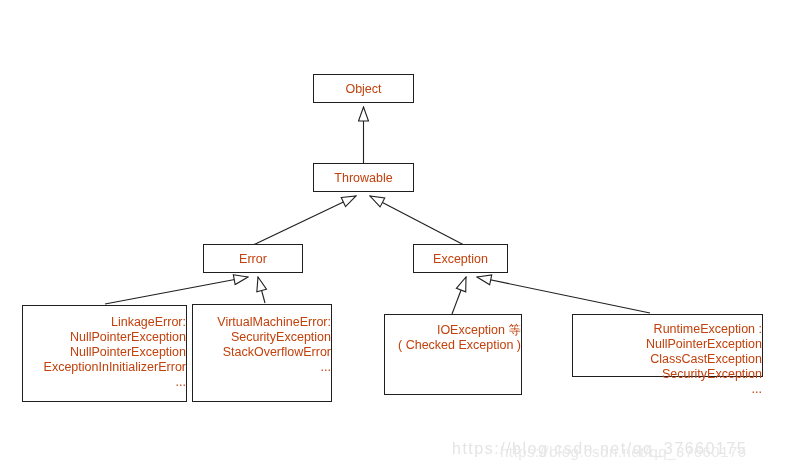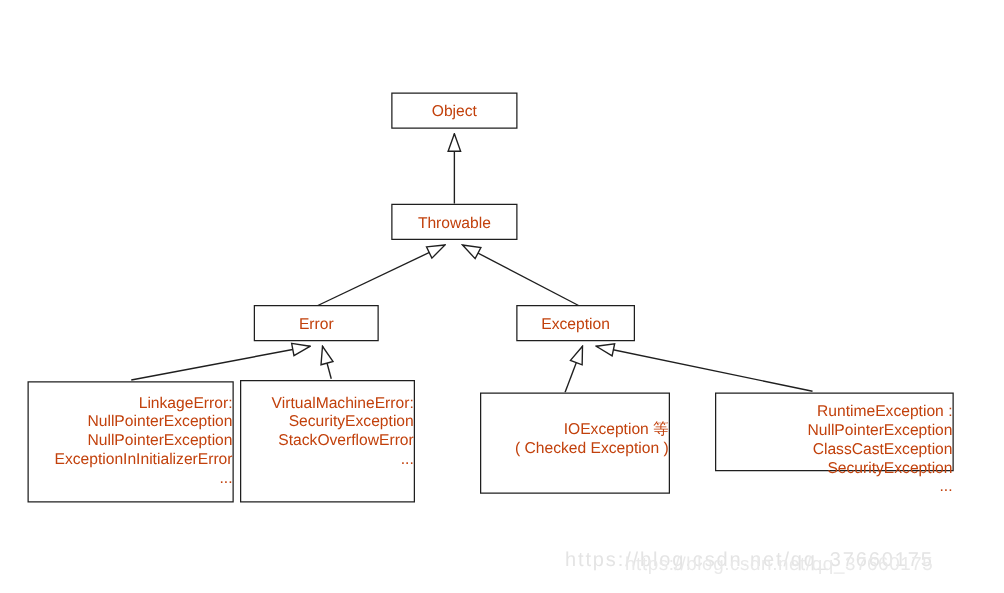--- a/index.html
+++ b/index.html
@@ -42,21 +42,21 @@
   .node.multi .line {
     white-space: nowrap;
   }
   
   #node-object    { left: 313px; top: 74px;  width: 101px; height: 29px; }
   #node-throwable { left: 313px; top: 163px; width: 101px; height: 29px; }
   #node-error     { left: 203px; top: 244px; width: 100px; height: 29px; }
   #node-exception { left: 413px; top: 244px; width: 95px; height: 29px; }
   #node-linkage   { left: 22px;  top: 305px; width: 165px; height: 97px; padding-top: 9px; }
   #node-vm        { left: 192px; top: 304px; width: 140px; height: 98px; padding-top: 10px; }
-  #node-io        { left: 384px; top: 314px; width: 152px; height: 81px; padding-top: 21px; }
+  #node-io        { left: 384px; top: 314px; width: 138px; height: 81px; padding-top: 8px; }
   #node-runtime   { left: 572px; top: 314px; width: 191px; height: 63px; padding-top: 7px; }
 
   .watermark {
     position: absolute;
     white-space: nowrap;
     color: #e4e4e4;
     z-index: 0;
     user-select: none;
   }
   #watermark-a {

